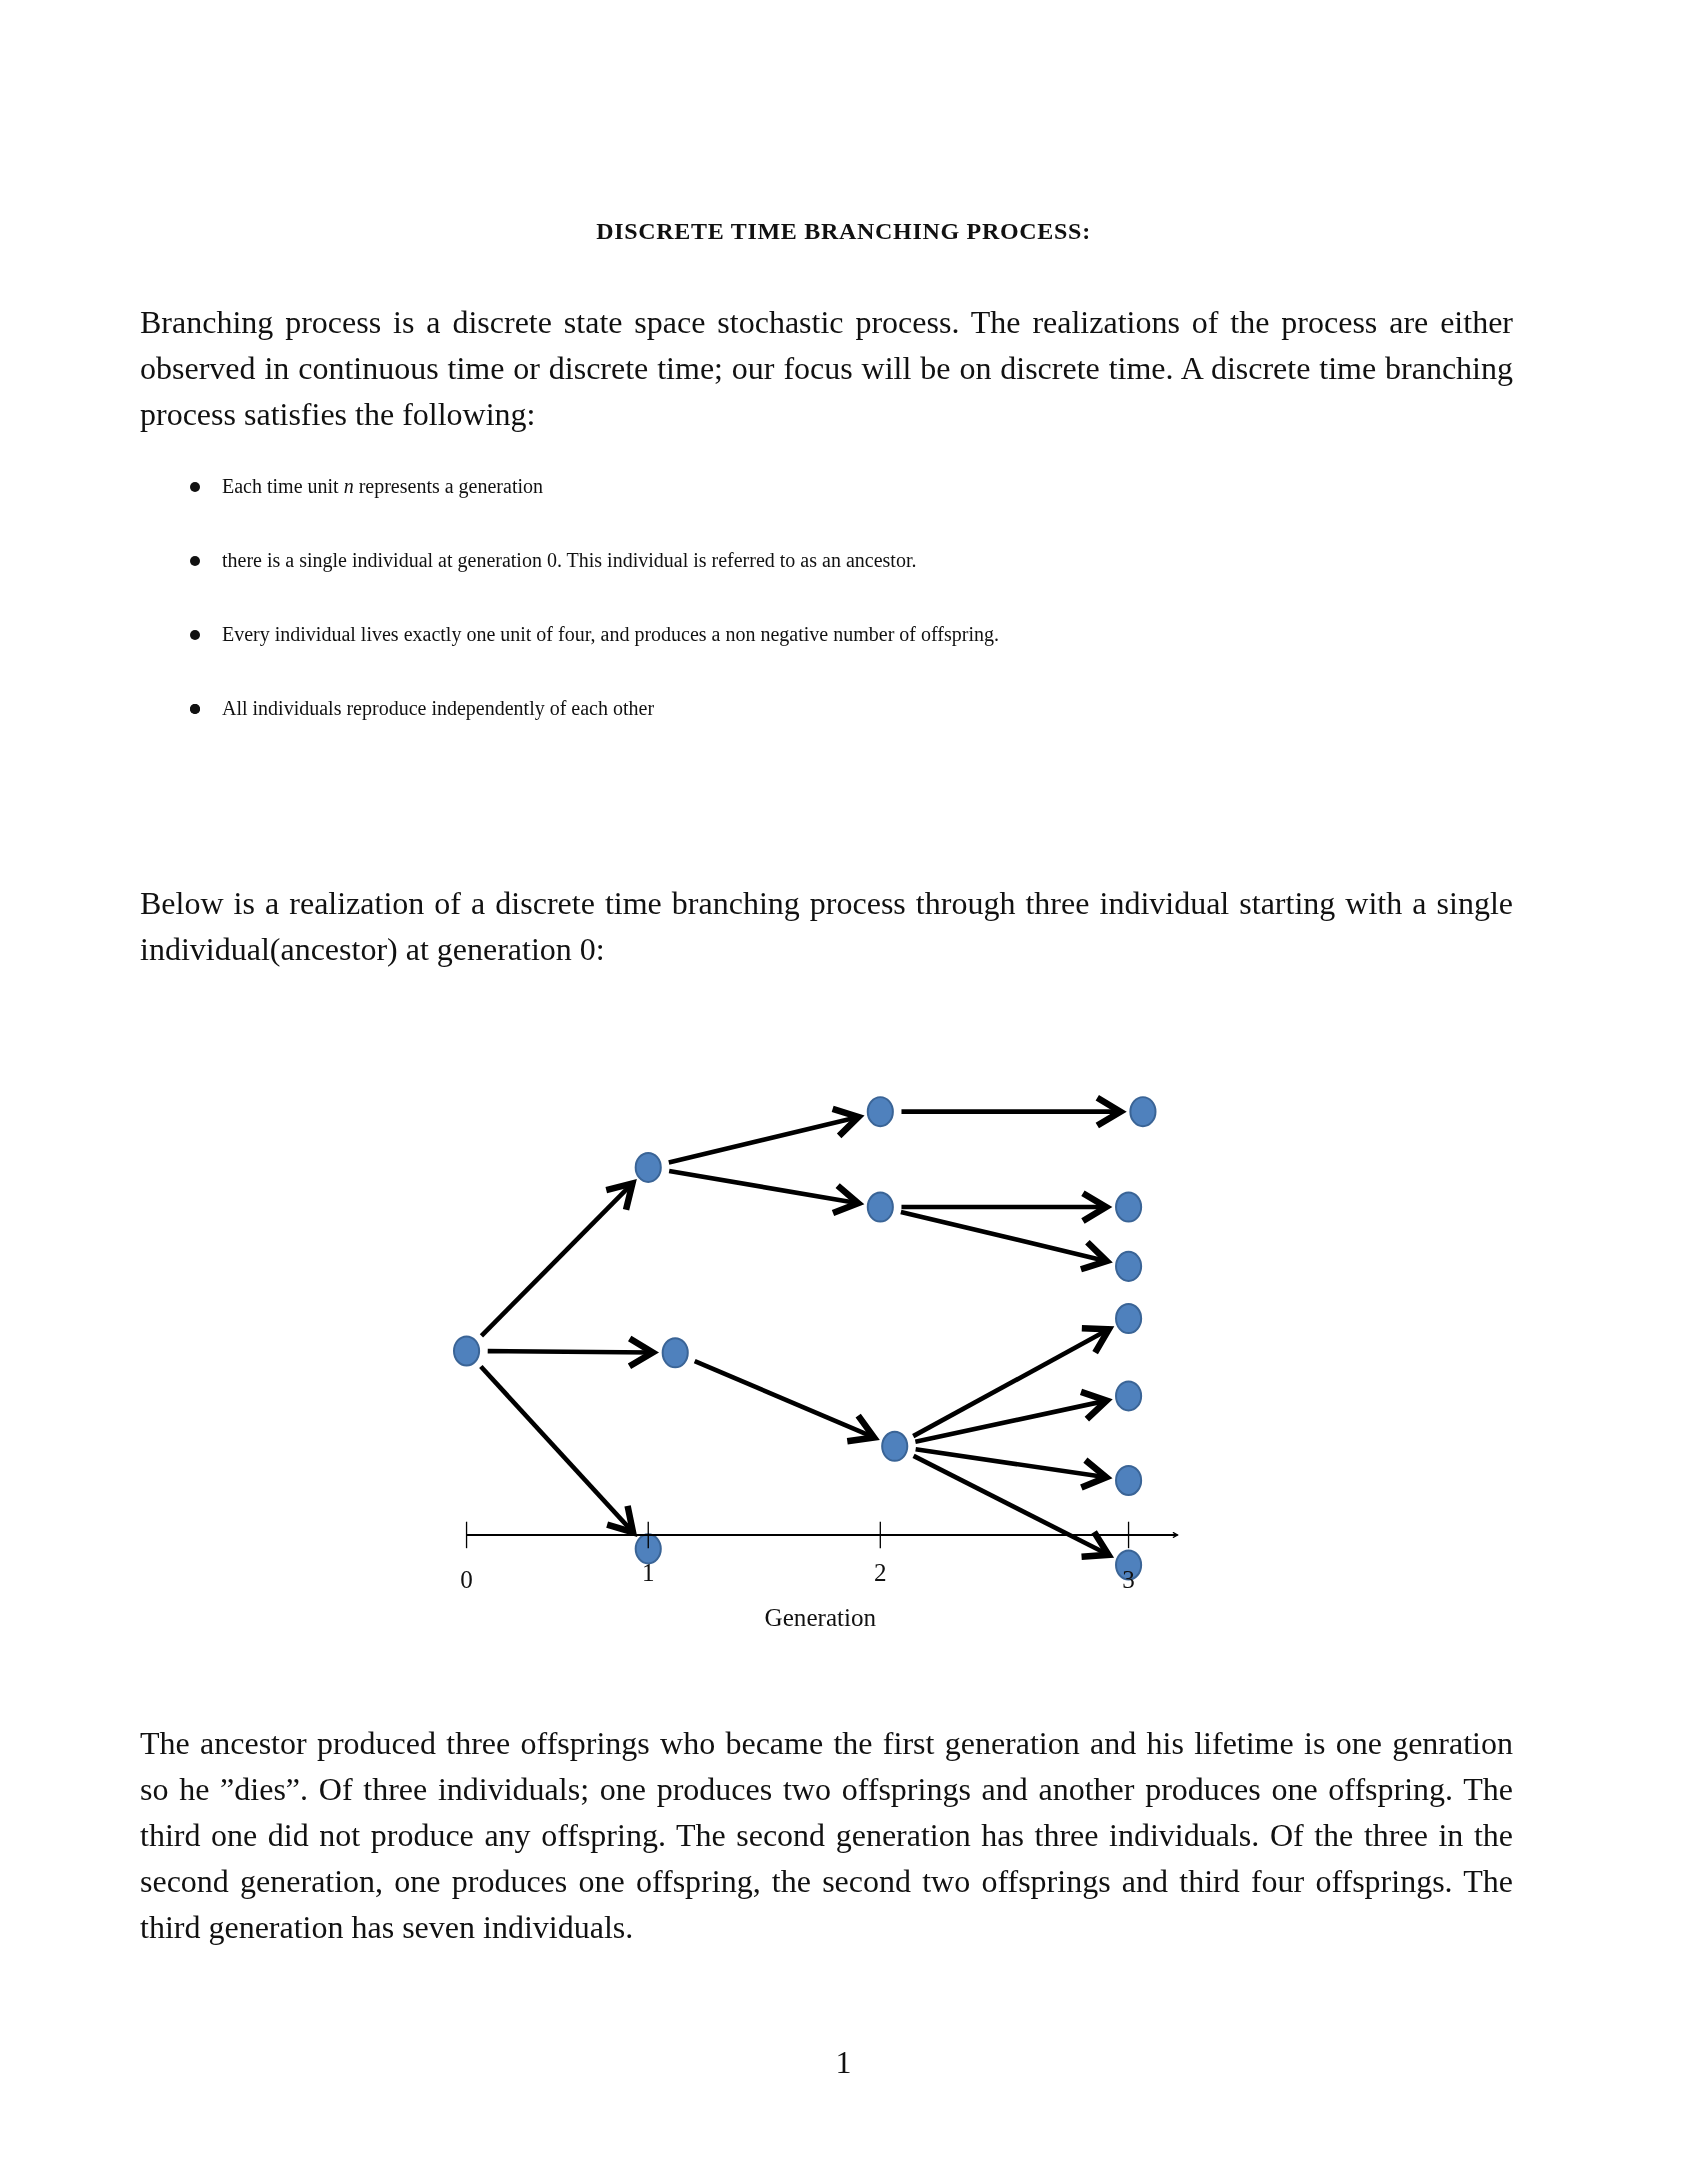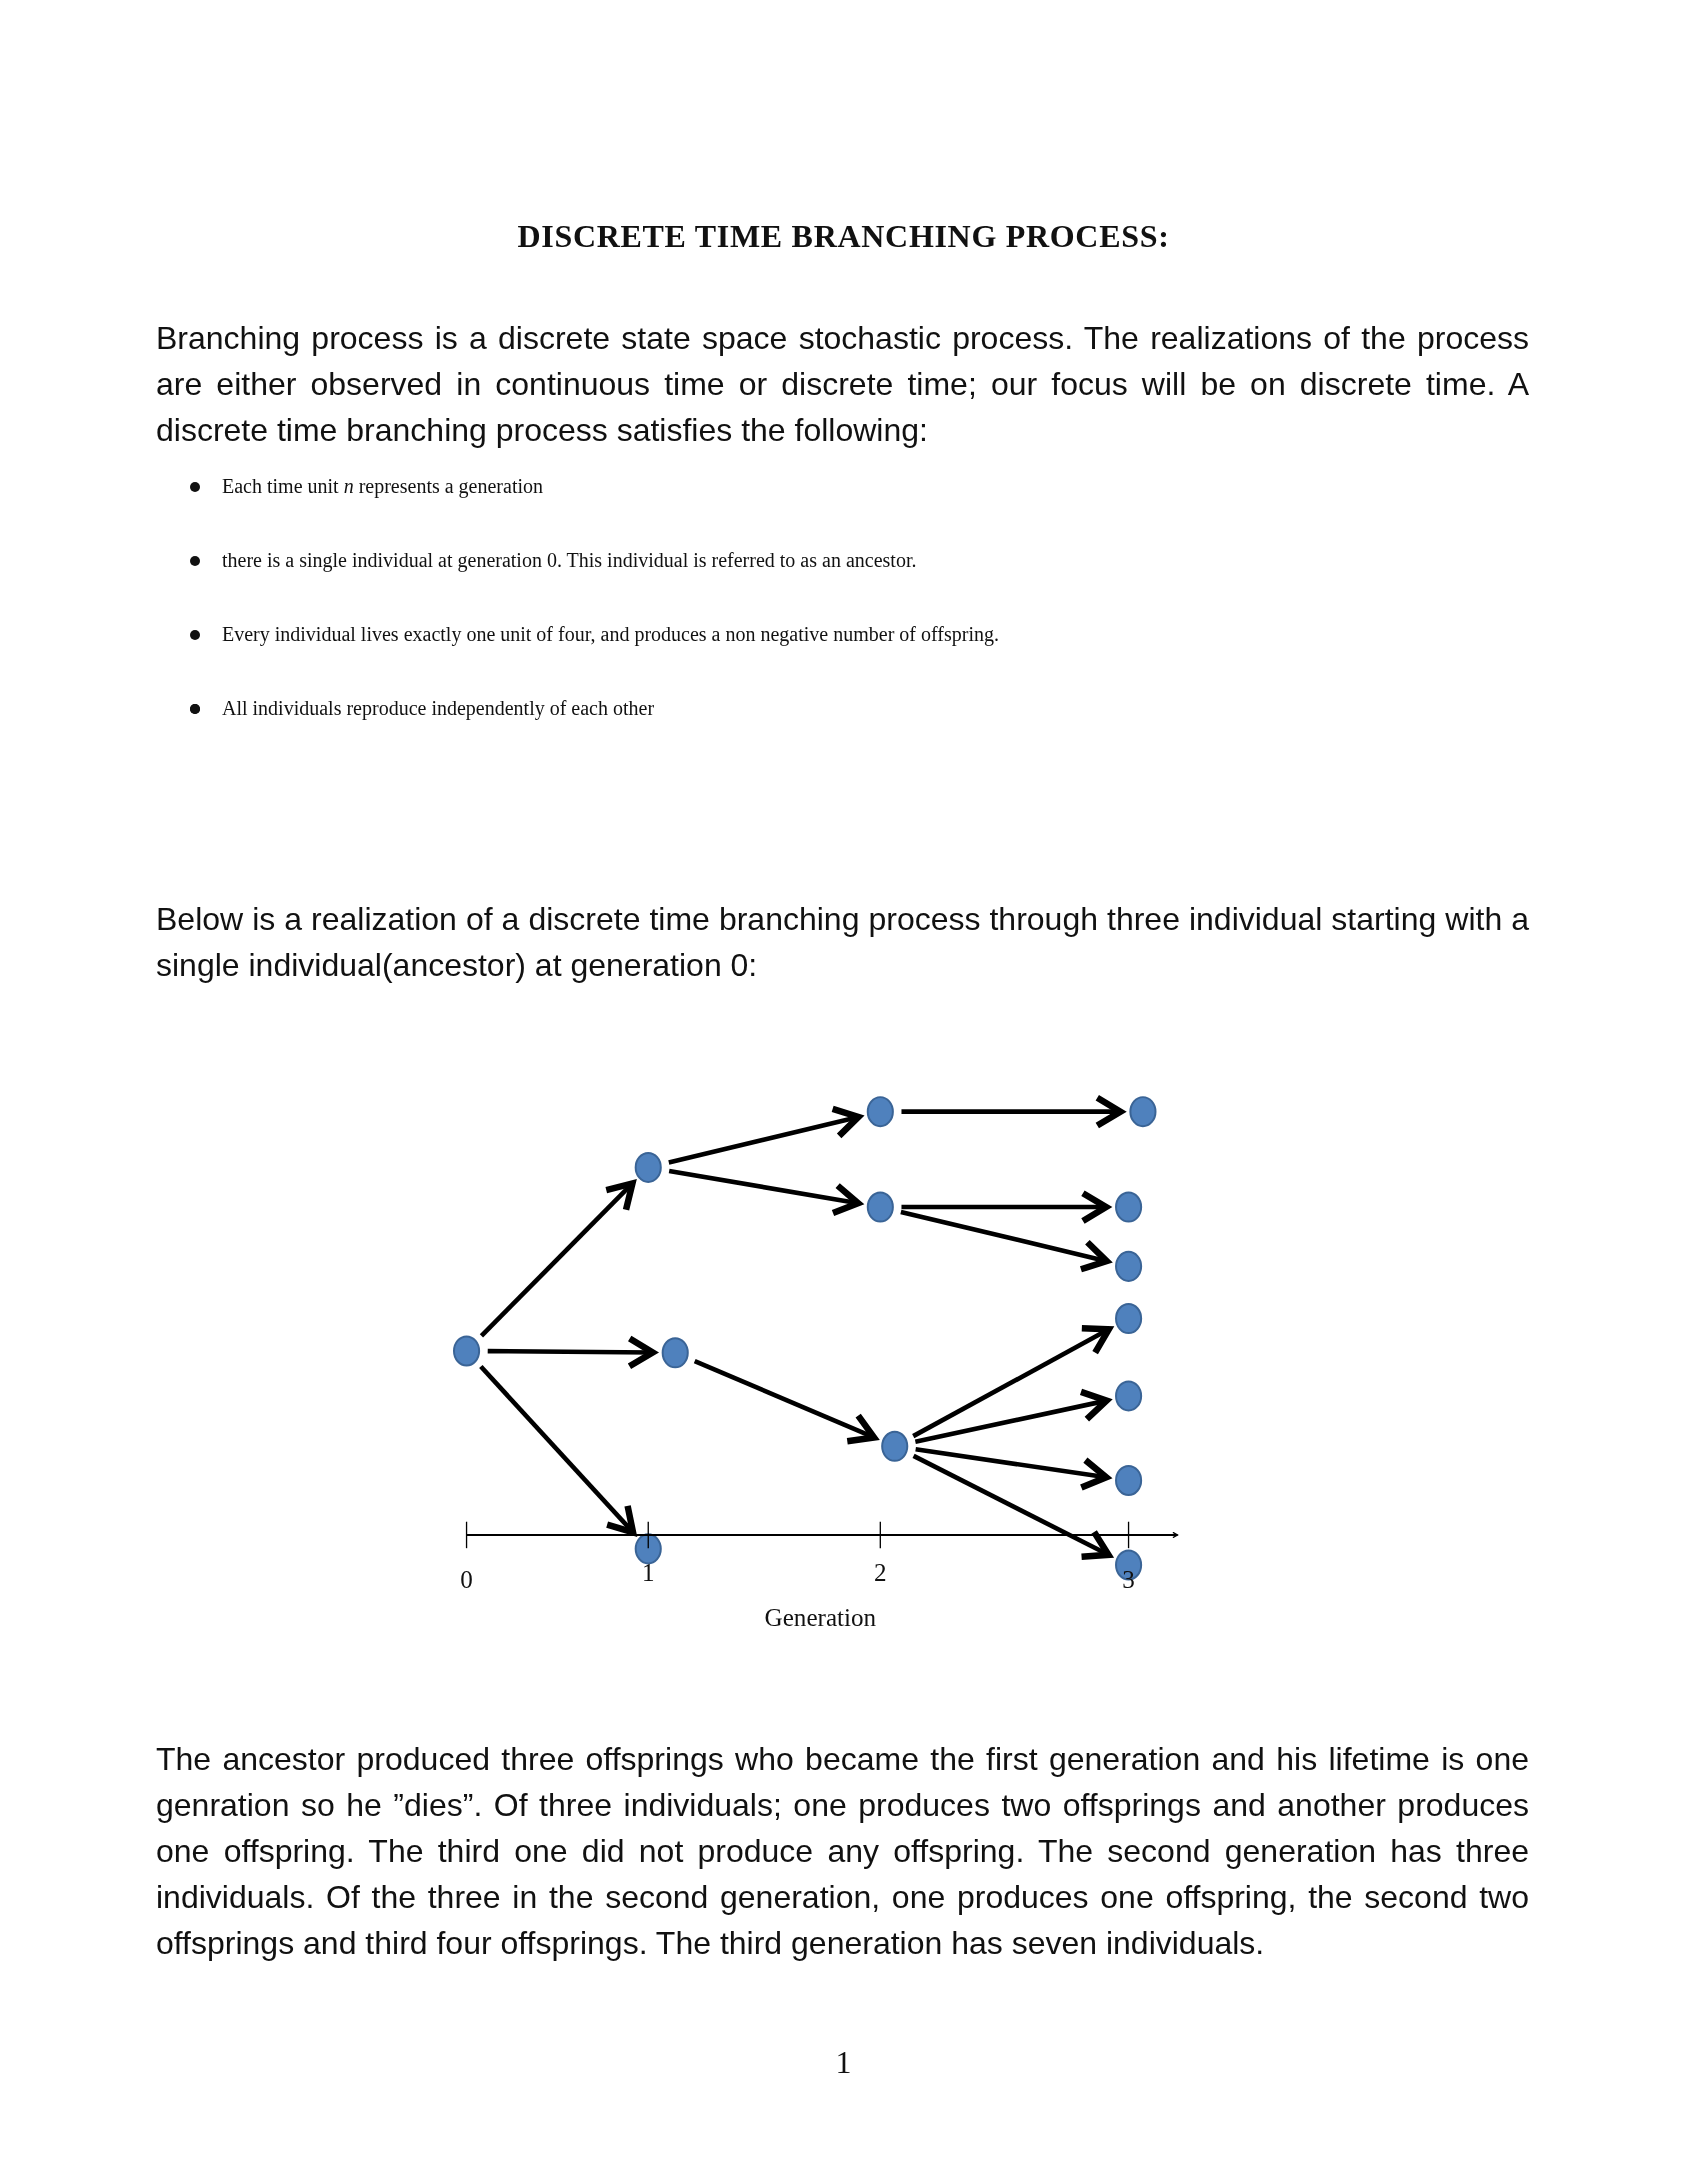--- a/index.html
+++ b/index.html
@@ -3,29 +3,29 @@
   <meta charset="utf-8">
   <style>
     html, body { margin: 0; padding: 0; background: #ffffff; }
     body {
       width: 1687px; height: 2183px; position: relative; overflow: hidden;
       font-family: "DejaVu Serif", "Liberation Serif", serif;
       color: #111;
     }
     .page-title {
       position: absolute; top: 218px; left: 0; width: 1687px;
-      text-align: center; font-weight: bold; font-size: 32px;
+      text-align: center; font-weight: bold; font-size: 24px;
       letter-spacing: 0.7px;
       font-family: "Liberation Serif", serif;
     }
     .para {
       position: absolute; left: 140px; width: 1373px;
       font-size: 32px; line-height: 46px; text-align: justify;
-      font-family: Liberation Sans, sans-serif;
-      margin: 16px;
+      font-family: Liberation Serif, serif;
+      margin: 0;
     }
     #intro { top: 299px; }
     #below { top: 880px; }
     #closing { top: 1720px; }
     .bullets {
       position: absolute; left: 140px; width: 1373px; top: 463px;
       margin: 0; padding: 0; list-style: none;
       font-family: "Liberation Serif", serif;
       font-size: 20px; line-height: 46px;
     }

